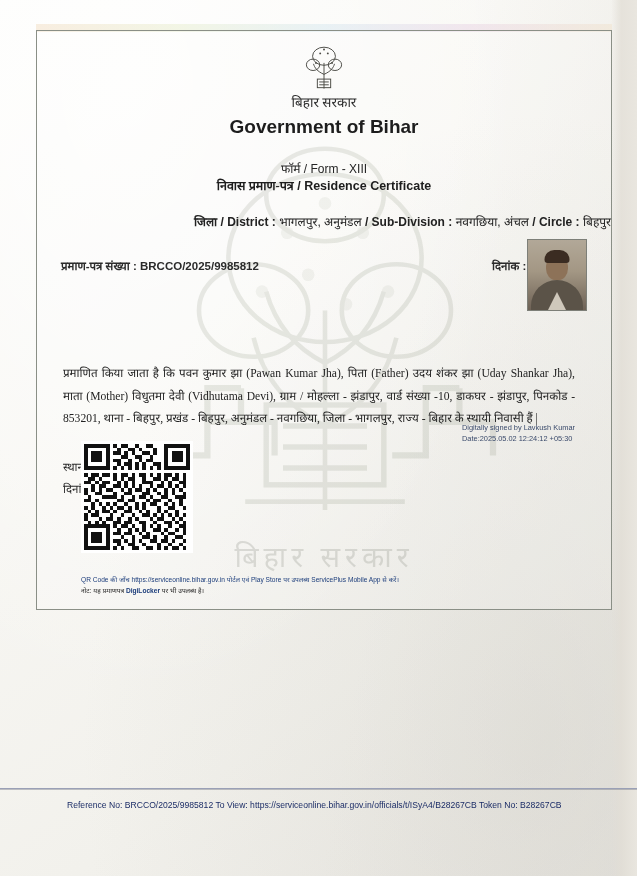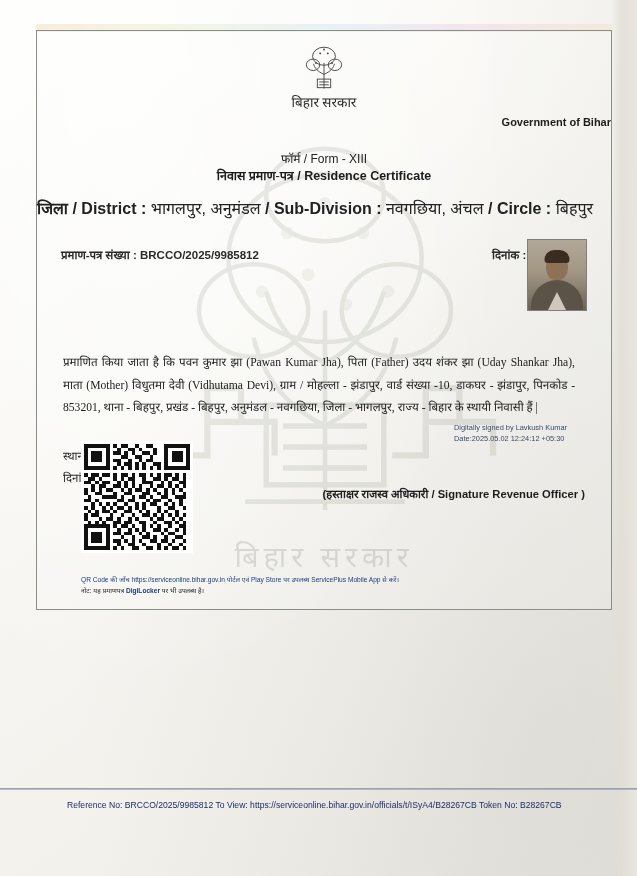--- a/index.html
+++ b/index.html
@@ -68,32 +68,32 @@
   .emblem {
     width: 100%; display: flex; justify-content: center;
     margin-top: 10px;
   }
   .emblem svg { width: 48px; height: 50px; }
   .hdr-hi {
     text-align: center; font-family: "Liberation Serif", serif;
     font-size: 13.5px; margin-top: 2px; color: #2b2b2b;
   }
   .hdr-en {
-    text-align: right; font-weight: bold; font-size: 11px;
+    text-align: center; font-weight: bold; font-size: 19px;
     margin-top: 5px; color: #1d1d1d;
   }
   .hdr-form {
     text-align: center; font-size: 12px; margin-top: 22px; color: #252525;
   }
   .title-line {
     text-align: center; font-size: 12.5px; font-weight: bold; color: #1d1d1d;
   }
   .title-line .hi { font-family: "Liberation Serif", serif; font-weight: bold; }
   .sub-line {
-    text-align: left; font-size: 16px; margin-top: 13px; color: #222;
+    text-align: right; font-size: 12px; margin-top: 19px; color: #222;
   }
   .sub-line b { font-weight: bold; }
 
   
   .meta-row {
     display: flex; justify-content: space-between; align-items: flex-start;
     margin: 28px 24px 0 24px; font-size: 11.5px;
   }
   .meta-left { font-weight: bold; }
   .meta-right { font-weight: bold; }
@@ -136,21 +136,21 @@
   }
 
   
   .place-block {
     margin: 26px 0 0 26px; font-size: 11.5px; line-height: 1.9;
   }
   .place-block b { font-weight: bold; }
 
   
   .digisign {
-    position: absolute; right: 44px; top: 392px;
+    position: absolute; right: 36px; top: 392px;
     font-size: 7.4px; color: #3a4a6b; line-height: 1.45; text-align: left;
     z-index: 5;
   }
 
   
   .sign-label {
     position: absolute; right: 26px; top: 455px;
     font-size: 11.2px; font-weight: bold; color: #1d1d1d; z-index: 5;
   }
 
@@ -292,21 +292,20 @@
       <div class="shirt"></div>
       <div class="face"></div>
       <div class="hair"></div>
     </div>
 
     <div class="digisign">
       <div>Digitally signed by Lavkush Kumar</div>
       <div>Date:2025.05.02 12:24:12 +05:30</div>
     </div>
 
-    <div class="sign-label">(हस्ताक्षर राजस्व अधिकारी / Signature Revenue Officer )</div>
 
     <div class="qr-wrap">
       <svg class="qr" viewBox="0 0 29 29" shape-rendering="crispEdges" xmlns="http://www.w3.org/2000/svg">
         <rect width="29" height="29" fill="#ffffff"></rect>
         <g fill="#111111">
 
           <rect x="0" y="0" width="7" height="1"></rect>
             <rect x="0" y="6" width="7" height="1"></rect>
           <rect x="0" y="0" width="1" height="7"></rect>
             <rect x="6" y="0" width="1" height="7"></rect>

